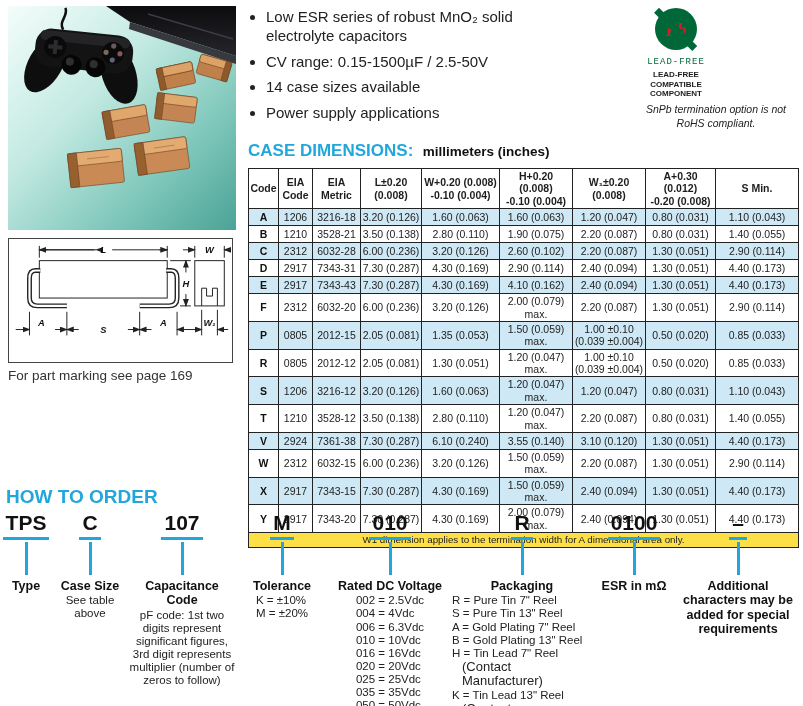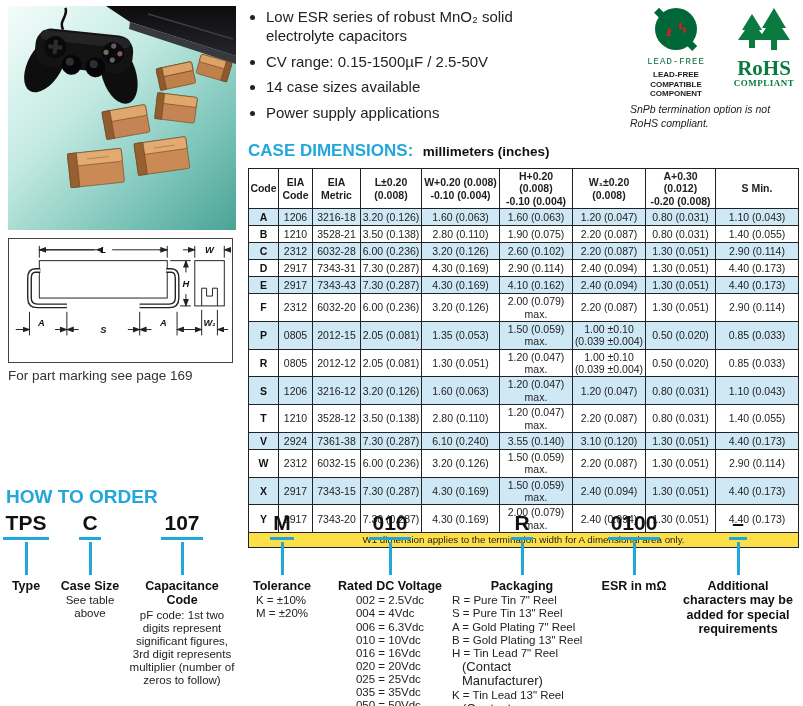--- a/index.html
+++ b/index.html
@@ -28,21 +28,21 @@
   .badge{text-align:center;}
   .badge-leadfree{width:92px;}
   .badge-rohs{width:78px;}
   .lf-caption{font-family:Liberation Mono, monospace;color:var(--dkgreen);
     font-size:9px;letter-spacing:1px;margin-top:1px;}
   .lf-label{font-size:8px;font-weight:bold;line-height:1.2;margin-top:3px;white-space:pre-line;}
   .rohs-title{font-family:"Liberation Serif","DejaVu Serif",serif;color:var(--green);
     font-weight:bold;font-size:21px;line-height:0.9;margin-top:1px;}
   .rohs-sub{font-family:"Liberation Serif","DejaVu Serif",serif;color:var(--green);
     font-weight:bold;font-size:9px;letter-spacing:0.5px;}
-  .badge-note{position:absolute;left:630px;top:103px;width:172px;
+  .badge-note{position:absolute;left:630px;top:103px;width:172px;text-align:center;
     font-style:italic;font-size:10.5px;line-height:1.3;white-space:pre-line;color:#222;}
 
   
   .case-section{position:absolute;left:248px;top:141px;width:551px;}
   .case-title{font-size:17px;font-weight:bold;color:var(--accent);display:inline;}
   .case-units{font-size:13.5px;font-weight:bold;color:#111;display:inline;margin-left:5px;}
   table.dims{border-collapse:collapse;table-layout:fixed;width:550px;margin-top:7px;}
   table.dims th,table.dims td{border:1px solid #222;text-align:center;vertical-align:middle;
     font-size:10.5px;line-height:1.18;padding:1px 1px;white-space:pre-line;}
   table.dims th{font-weight:bold;height:29px;}
@@ -173,34 +173,20 @@
     <div class="badge badge-leadfree">
       <svg width="46" height="46" viewBox="0 0 46 46">
         <circle cx="23" cy="23" r="21" fill="#006838"></circle>
         <text x="23" y="30" font-size="19" font-weight="bold" font-style="italic" font-family="Liberation Serif, DejaVu Serif, serif" fill="#cc2027" text-anchor="middle">Pb</text>
         <rect x="-4" y="20" width="54" height="7" fill="#006838" transform="rotate(45 23 23)"></rect>
       </svg>
       <div class="lf-caption">LEAD-FREE</div>
       <div class="lf-label">LEAD-FREE COMPATIBLE
 COMPONENT</div>
     </div>
-    <div class="badge badge-rohs">
-      <svg width="64" height="48" viewBox="0 0 64 48">
-        <g fill="#0a7a40">
-          <polygon points="20,8 10,24 30,24"></polygon>
-          <polygon points="20,14 6,34 34,34"></polygon>
-          <rect x="17" y="34" width="6" height="8"></rect>
-          <polygon points="42,2 30,22 54,22"></polygon>
-          <polygon points="42,10 26,34 58,34"></polygon>
-          <rect x="39" y="34" width="6" height="10"></rect>
-        </g>
-      </svg>
-      <div class="rohs-title">RoHS</div>
-      <div class="rohs-sub">COMPLIANT</div>
-    </div>
   </div>
   <div class="badge-note">SnPb termination option is not
 RoHS compliant.</div>
 
   <div class="case-section">
     <span class="case-title">CASE DIMENSIONS:</span>
     <span class="case-units">millimeters (inches)</span>
     <table class="dims">
       <colgroup>
         <col style="width:30px">

